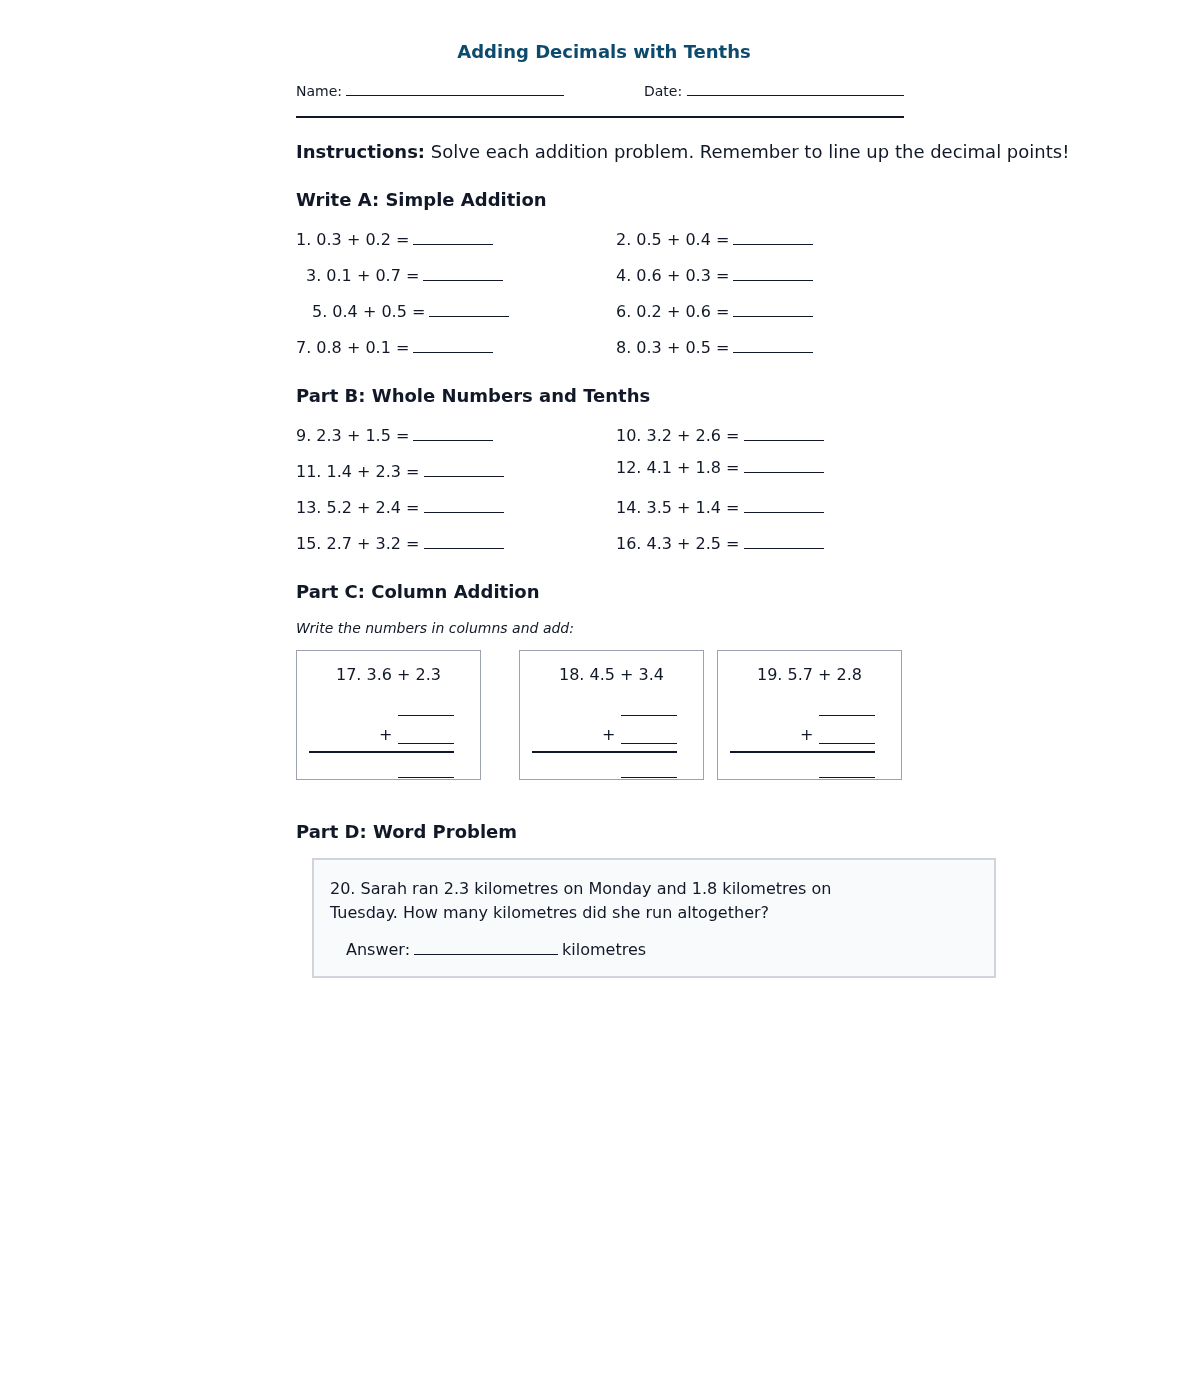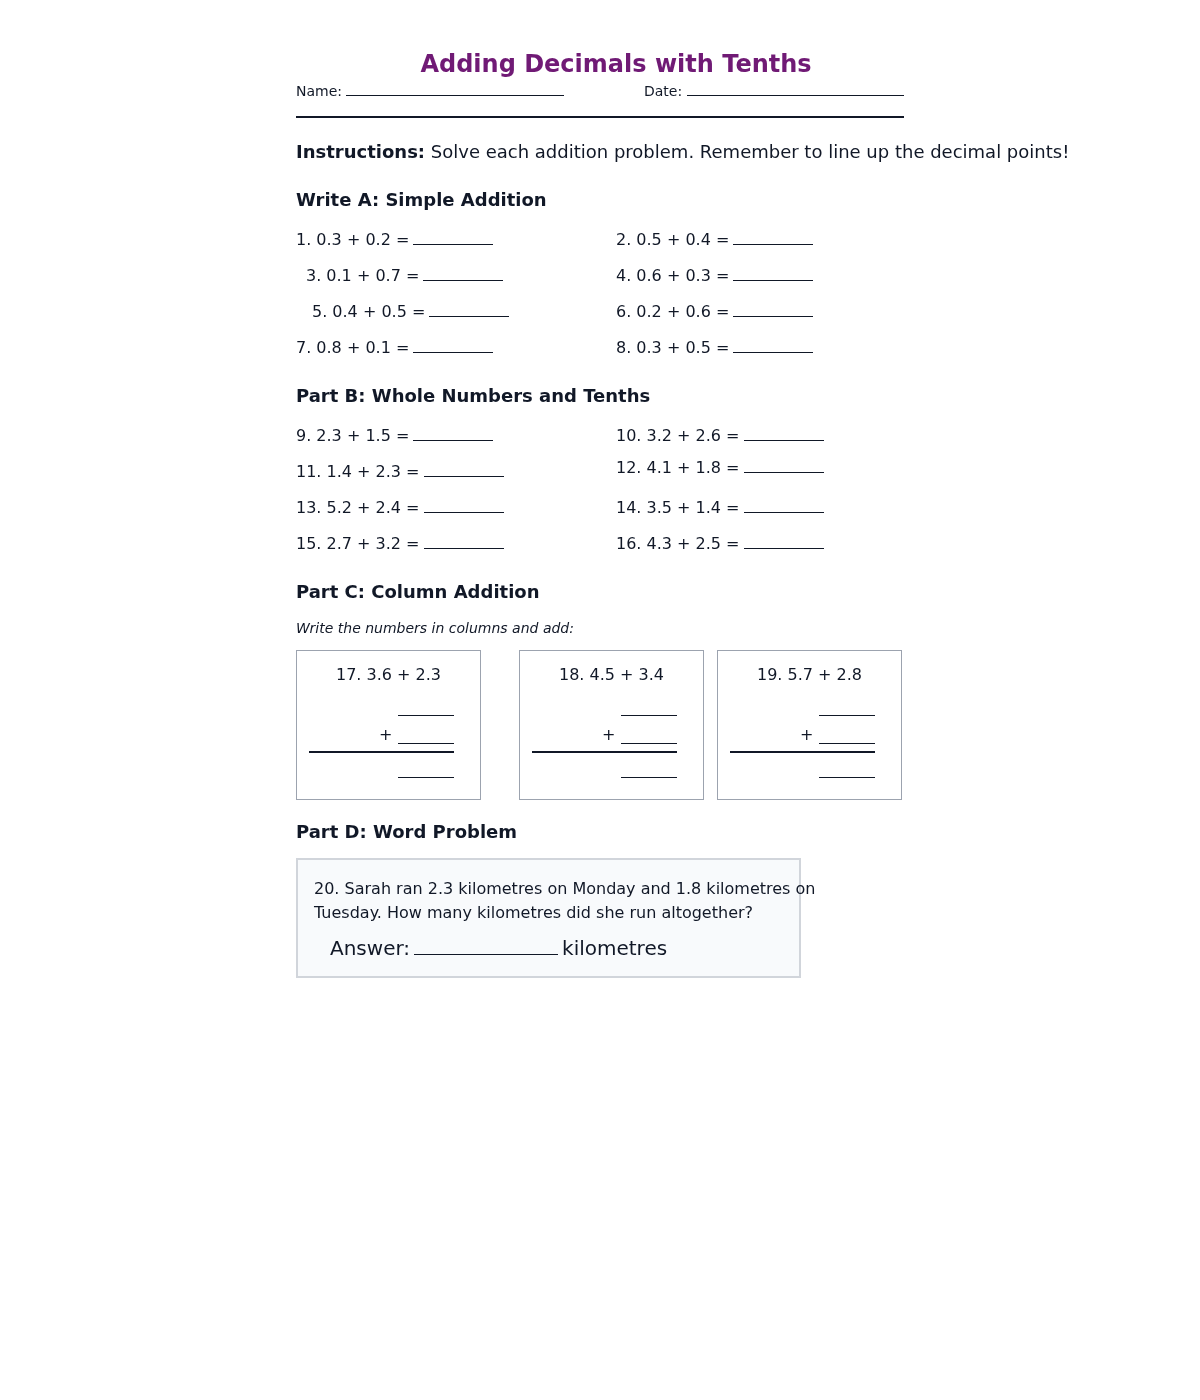--- a/index.html
+++ b/index.html
@@ -2,50 +2,50 @@
 <html><head>
 <meta charset="utf-8">
 <style>
   html, body { margin: 0; padding: 0; background: #ffffff; }
   body {
     width: 1200px; height: 1400px; position: relative;
     font-family: "DejaVu Sans", sans-serif; color: #111827;
   }
   .page { position: absolute; left: 296px; top: 0; width: 608px; }
   h1 {
-    margin: 16px; position: absolute; top: 32px; left: 0; width: 608px;
-    text-align: center; font-size: 24px; font-weight: bold; color: #701a75; line-height: 32px;
+    margin: 4px; position: absolute; top: 32px; left: 0; width: 608px;
+    text-align: center; font-size: 18px; font-weight: bold; color: #0c4a6e; line-height: 32px;
   }
   .header-row { position: absolute; top: 80px; left: 0; width: 608px; height: 20px; font-size: 14px; }
   .name-field { position: absolute; left: 0; top: 0; }
   .date-field { position: absolute; left: 348px; top: 0; }
   .blank-line { display: inline-block; border-bottom: 1px solid #111827; height: 15px; vertical-align: baseline; }
   .rule { position: absolute; top: 116px; left: 0; width: 608px; height: 0; border-top: 2px solid #111827; }
   .instructions { position: absolute; top: 143px; left: 0; font-size: 18px; line-height: 18px; white-space: nowrap; }
   .instructions b { font-weight: bold; }
   .section-title { position: absolute; left: 0; font-size: 18px; font-weight: bold; margin: 0; line-height: 24px; white-space: nowrap; }
   .problem { position: absolute; font-size: 16px; line-height: 20px; white-space: nowrap; }
   .ans { display: inline-block; width: 80px; border-bottom: 1px solid #111827; height: 16px; vertical-align: baseline; margin-left: 4px; }
   .subnote { position: absolute; top: 619px; left: 0; font-size: 14px; font-style: italic; line-height: 18px; }
   .col-box {
-    position: absolute; top: 650px; width: 185px; height: 150px;
+    position: absolute; top: 650px; width: 185px; height: 130px;
     border: 1px solid #9ca3af; box-sizing: border-box; background: #fff;
   }
   .col-box .q { position: absolute; top: 14px; left: 0; width: 100%; text-align: center; font-size: 16px; line-height: 20px; }
   .col-box .l1 { position: absolute; top: 64px; left: 101px; width: 56px; border-top: 1px solid #111827; }
   .col-box .plus { position: absolute; top: 74px; left: 82px; font-size: 16px; line-height: 20px; }
   .col-box .l2 { position: absolute; top: 92px; left: 101px; width: 56px; border-top: 1px solid #111827; }
   .col-box .bar { position: absolute; top: 100px; left: 12px; width: 145px; border-top: 2px solid #111827; }
   .col-box .l3 { position: absolute; top: 126px; left: 101px; width: 56px; border-top: 1px solid #111827; }
   .word-box {
-    position: absolute; top: 858px; left: 0; width: 505px; height: 120px;
+    position: absolute; top: 858px; left: 16px; width: 684px; height: 120px;
     border: 2px solid #d1d5db; box-sizing: border-box; background: #f8fafc;
   }
   .word-text { position: absolute; top: 17px; left: 16px; width: 560px; font-size: 16px; line-height: 24px; }
-  .word-answer { position: absolute; top: 78px; left: 32px; font-size: 20px; line-height: 20px; white-space: nowrap; }
+  .word-answer { position: absolute; top: 78px; left: 32px; font-size: 16px; line-height: 20px; white-space: nowrap; }
   .word-answer .ansline { display: inline-block; width: 144px; border-bottom: 1px solid #111827; height: 16px; vertical-align: baseline; margin: 0 4px; }
 </style>
 </head>
 <body>
 
 <div class="page">
 
   <h1>Adding Decimals with Tenths</h1>
 
   <div class="header-row">

